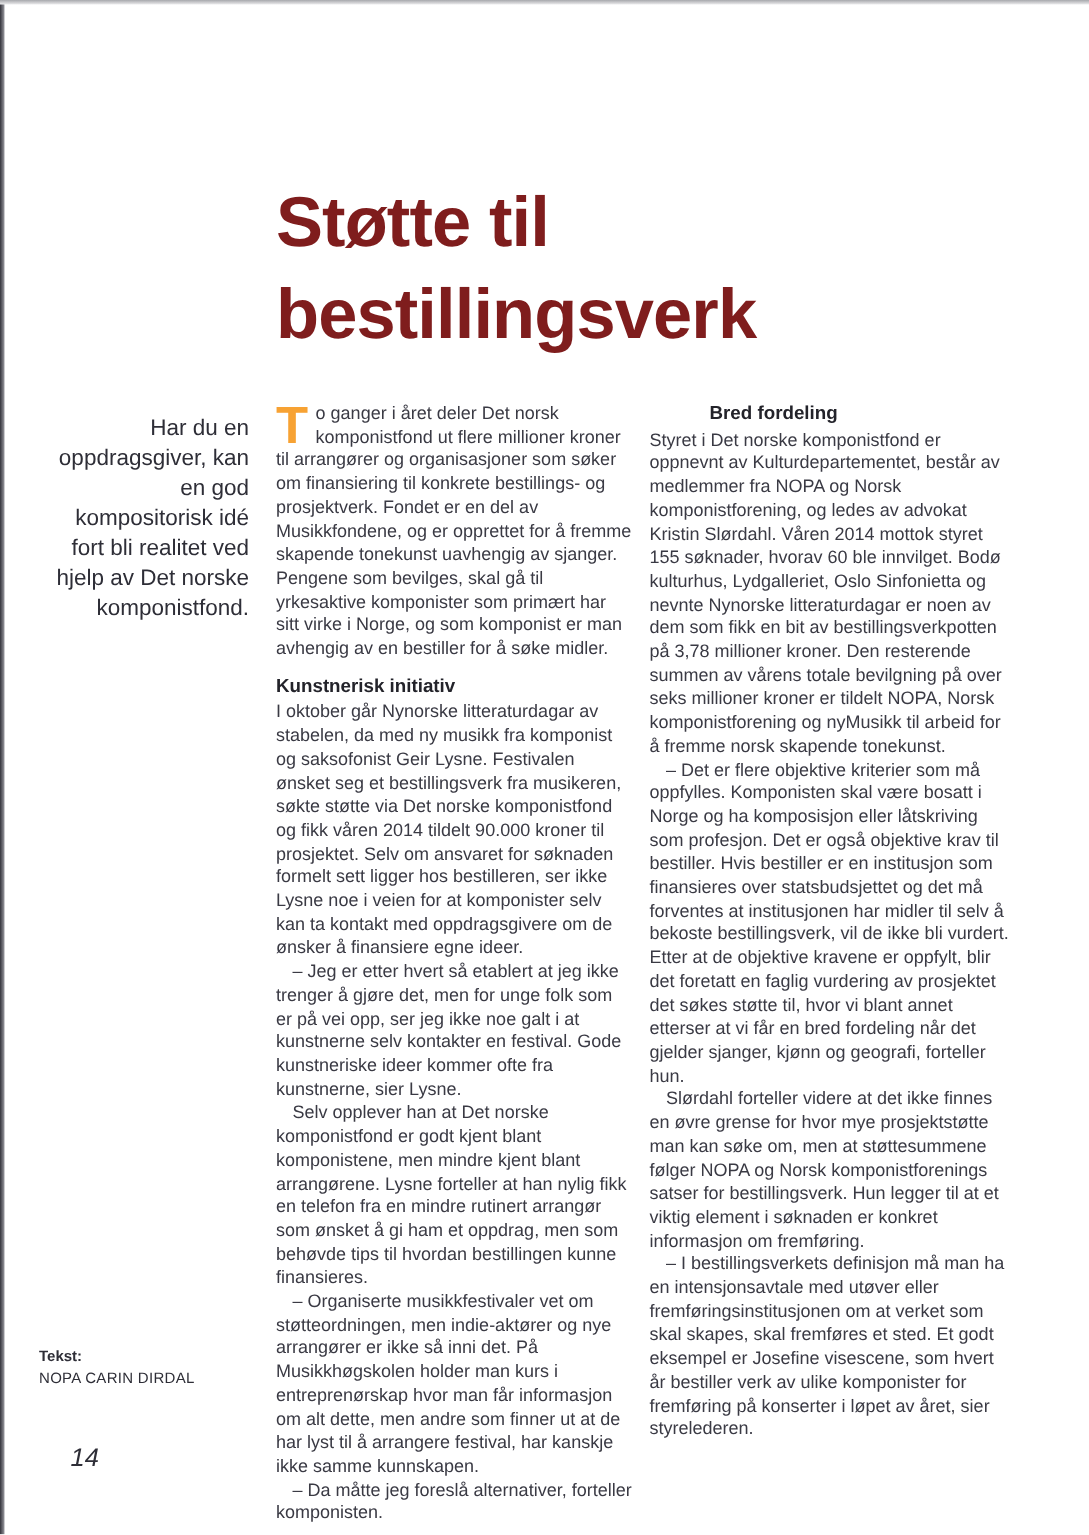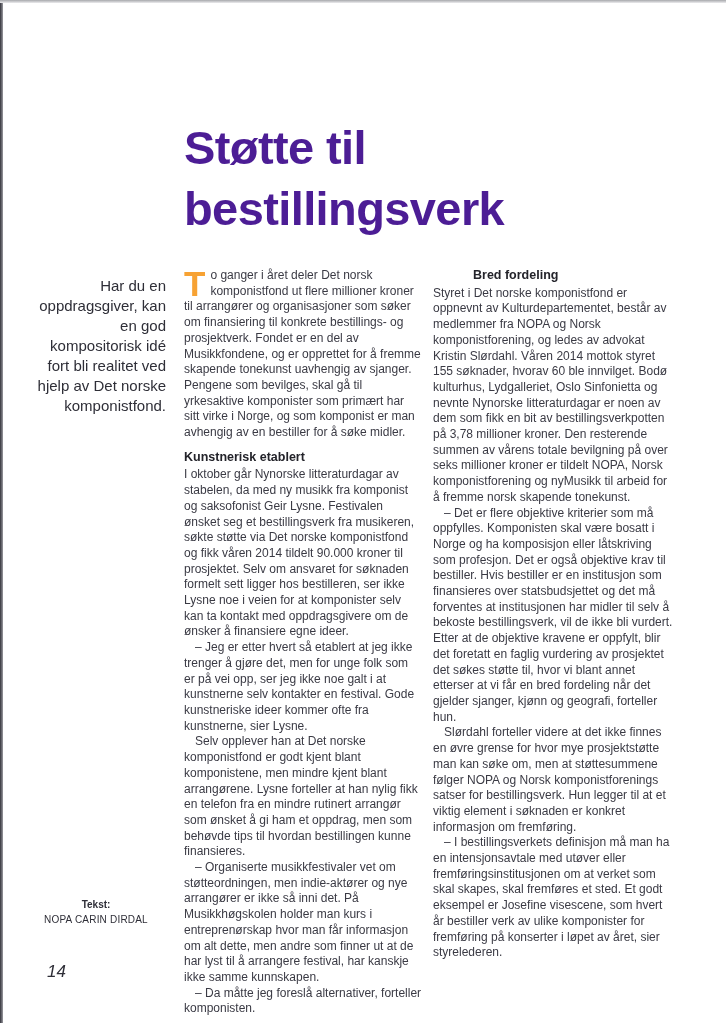--- a/index.html
+++ b/index.html
@@ -17,21 +17,21 @@
   }
   .edge-top {
     position:absolute; left:0; top:0; width:726px; height:3px;
     background:linear-gradient(to bottom, #a7a8ac, #ececee);
   }
   .title {
     position:absolute; left:184px; top:117px; width:480px;
     margin:0;
     font-size:47px; line-height:61px; font-weight:700;
     letter-spacing:-0.6px;
-    color:#4c1d95;
+    color:#7f1d1d;
   }
   .lede {
     position:absolute; left:26px; top:276px; width:140px;
     margin:0;
     text-align:right;
     font-weight:400;
     font-size:15px; line-height:20px;
     color:#2e2e37;
   }
   .col {
@@ -54,21 +54,21 @@
   .dropcap {
     float:left;
     color:#f7a233;
     font-weight:700;
     font-size:35px;
     line-height:27px;
     padding:2px 5px 0 0;
   }
   .credit {
     position:absolute; left:26px; top:898px; width:140px;
-    text-align:center;
+    text-align:left;
     font-size:10px; line-height:14.5px;
     color:#2e2e37;
   }
   .credit-label { font-weight:700; }
   .credit-name { letter-spacing:0.2px; }
   .page-num {
     position:absolute; left:47px; top:962px;
     font-size:17px; font-style:italic;
     color:#2e2e37;
   }
@@ -79,21 +79,21 @@
 <div class="page">
   <div class="edge-left"></div>
   <div class="edge-top"></div>
 
   <h1 class="title"><span>Støtte til</span><br><span>bestillingsverk</span></h1>
 
   <p class="lede">Har du en oppdragsgiver, kan en god kompositorisk idé fort bli realitet ved hjelp av Det norske komponistfond.</p>
 
   <div class="col col1">
     <p><span class="dropcap">T</span><span>o ganger i året deler Det norsk komponistfond ut flere millioner kroner til arrangører og organisasjoner som søker om finansiering til konkrete bestillings- og prosjektverk. Fondet er en del av Musikkfondene, og er opprettet for å fremme skapende tonekunst uavhengig av sjanger. Pengene som bevilges, skal gå til yrkesaktive komponister som primært har sitt virke i Norge, og som komponist er man avhengig av en bestiller for å søke midler.</span></p>
-    <h3>Kunstnerisk etablert</h3>
+    <h3>Kunstnerisk initiativ</h3>
     <p>I oktober går Nynorske litteraturdagar av stabelen, da med ny musikk fra komponist og saksofonist Geir Lysne. Festivalen ønsket seg et bestillingsverk fra musikeren, søkte støtte via Det norske komponistfond og fikk våren 2014 tildelt 90.000 kroner til prosjektet. Selv om ansvaret for søknaden formelt sett ligger hos bestilleren, ser ikke Lysne noe i veien for at komponister selv kan ta kontakt med oppdragsgivere om de ønsker å finansiere egne ideer.</p>
     <p class="indent">– Jeg er etter hvert så etablert at jeg ikke trenger å gjøre det, men for unge folk som er på vei opp, ser jeg ikke noe galt i at kunstnerne selv kontakter en festival. Gode kunstneriske ideer kommer ofte fra kunstnerne, sier Lysne.</p>
     <p class="indent">Selv opplever han at Det norske komponistfond er godt kjent blant komponistene, men mindre kjent blant arrangørene. Lysne forteller at han nylig fikk en telefon fra en mindre rutinert arrangør som ønsket å gi ham et oppdrag, men som behøvde tips til hvordan bestillingen kunne finansieres.</p>
     <p class="indent">– Organiserte musikkfestivaler vet om støtteordningen, men indie-aktører og nye arrangører er ikke så inni det. På Musikkhøgskolen holder man kurs i entreprenørskap hvor man får informasjon om alt dette, men andre som finner ut at de har lyst til å arrangere festival, har kanskje ikke samme kunnskapen.</p>
     <p class="indent">– Da måtte jeg foreslå alternativer, forteller komponisten.</p>
   </div>
 
   <div class="col col2">
     <h3 class="first">Bred fordeling</h3>
     <p>Styret i Det norske komponistfond er oppnevnt av Kulturdepartementet, består av medlemmer fra NOPA og Norsk komponistforening, og ledes av advokat Kristin Slørdahl. Våren 2014 mottok styret 155 søknader, hvorav 60 ble innvilget. Bodø kulturhus, Lydgalleriet, Oslo Sinfonietta og nevnte Nynorske litteraturdagar er noen av dem som fikk en bit av bestillingsverkpotten på 3,78 millioner kroner. Den resterende summen av vårens totale bevilgning på over seks millioner kroner er tildelt NOPA, Norsk komponistforening og nyMusikk til arbeid for å fremme norsk skapende tonekunst.</p>

